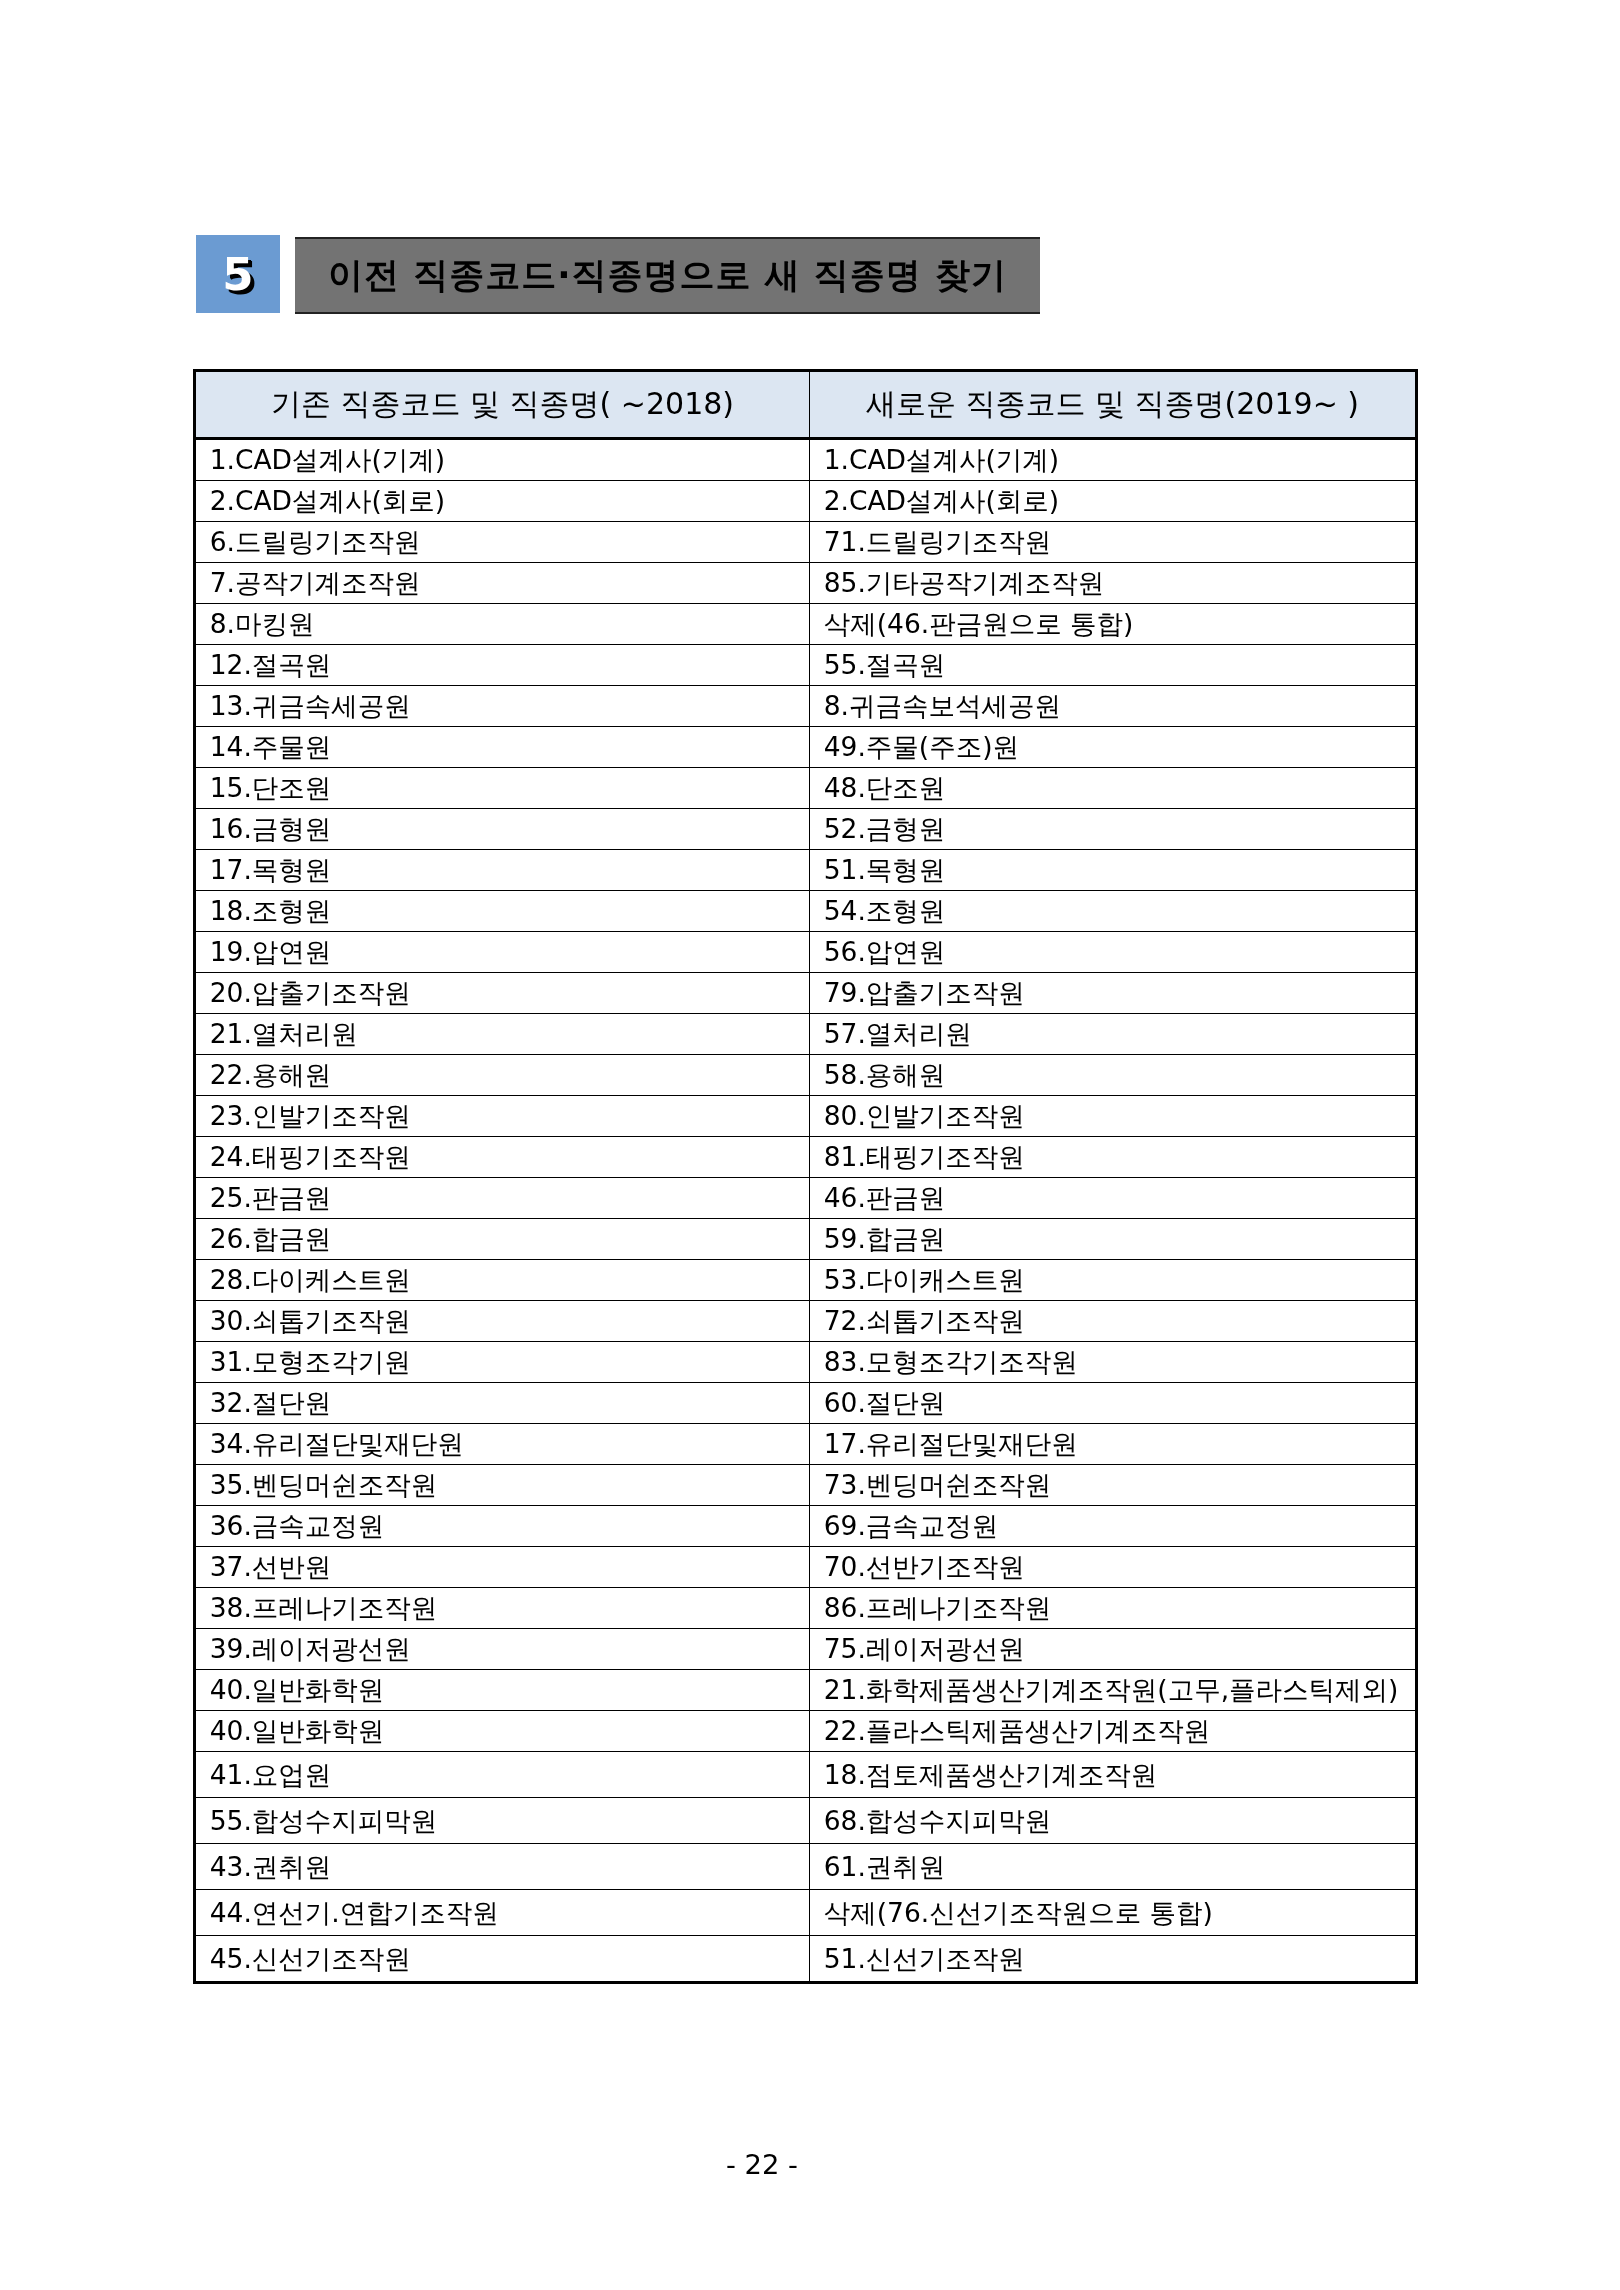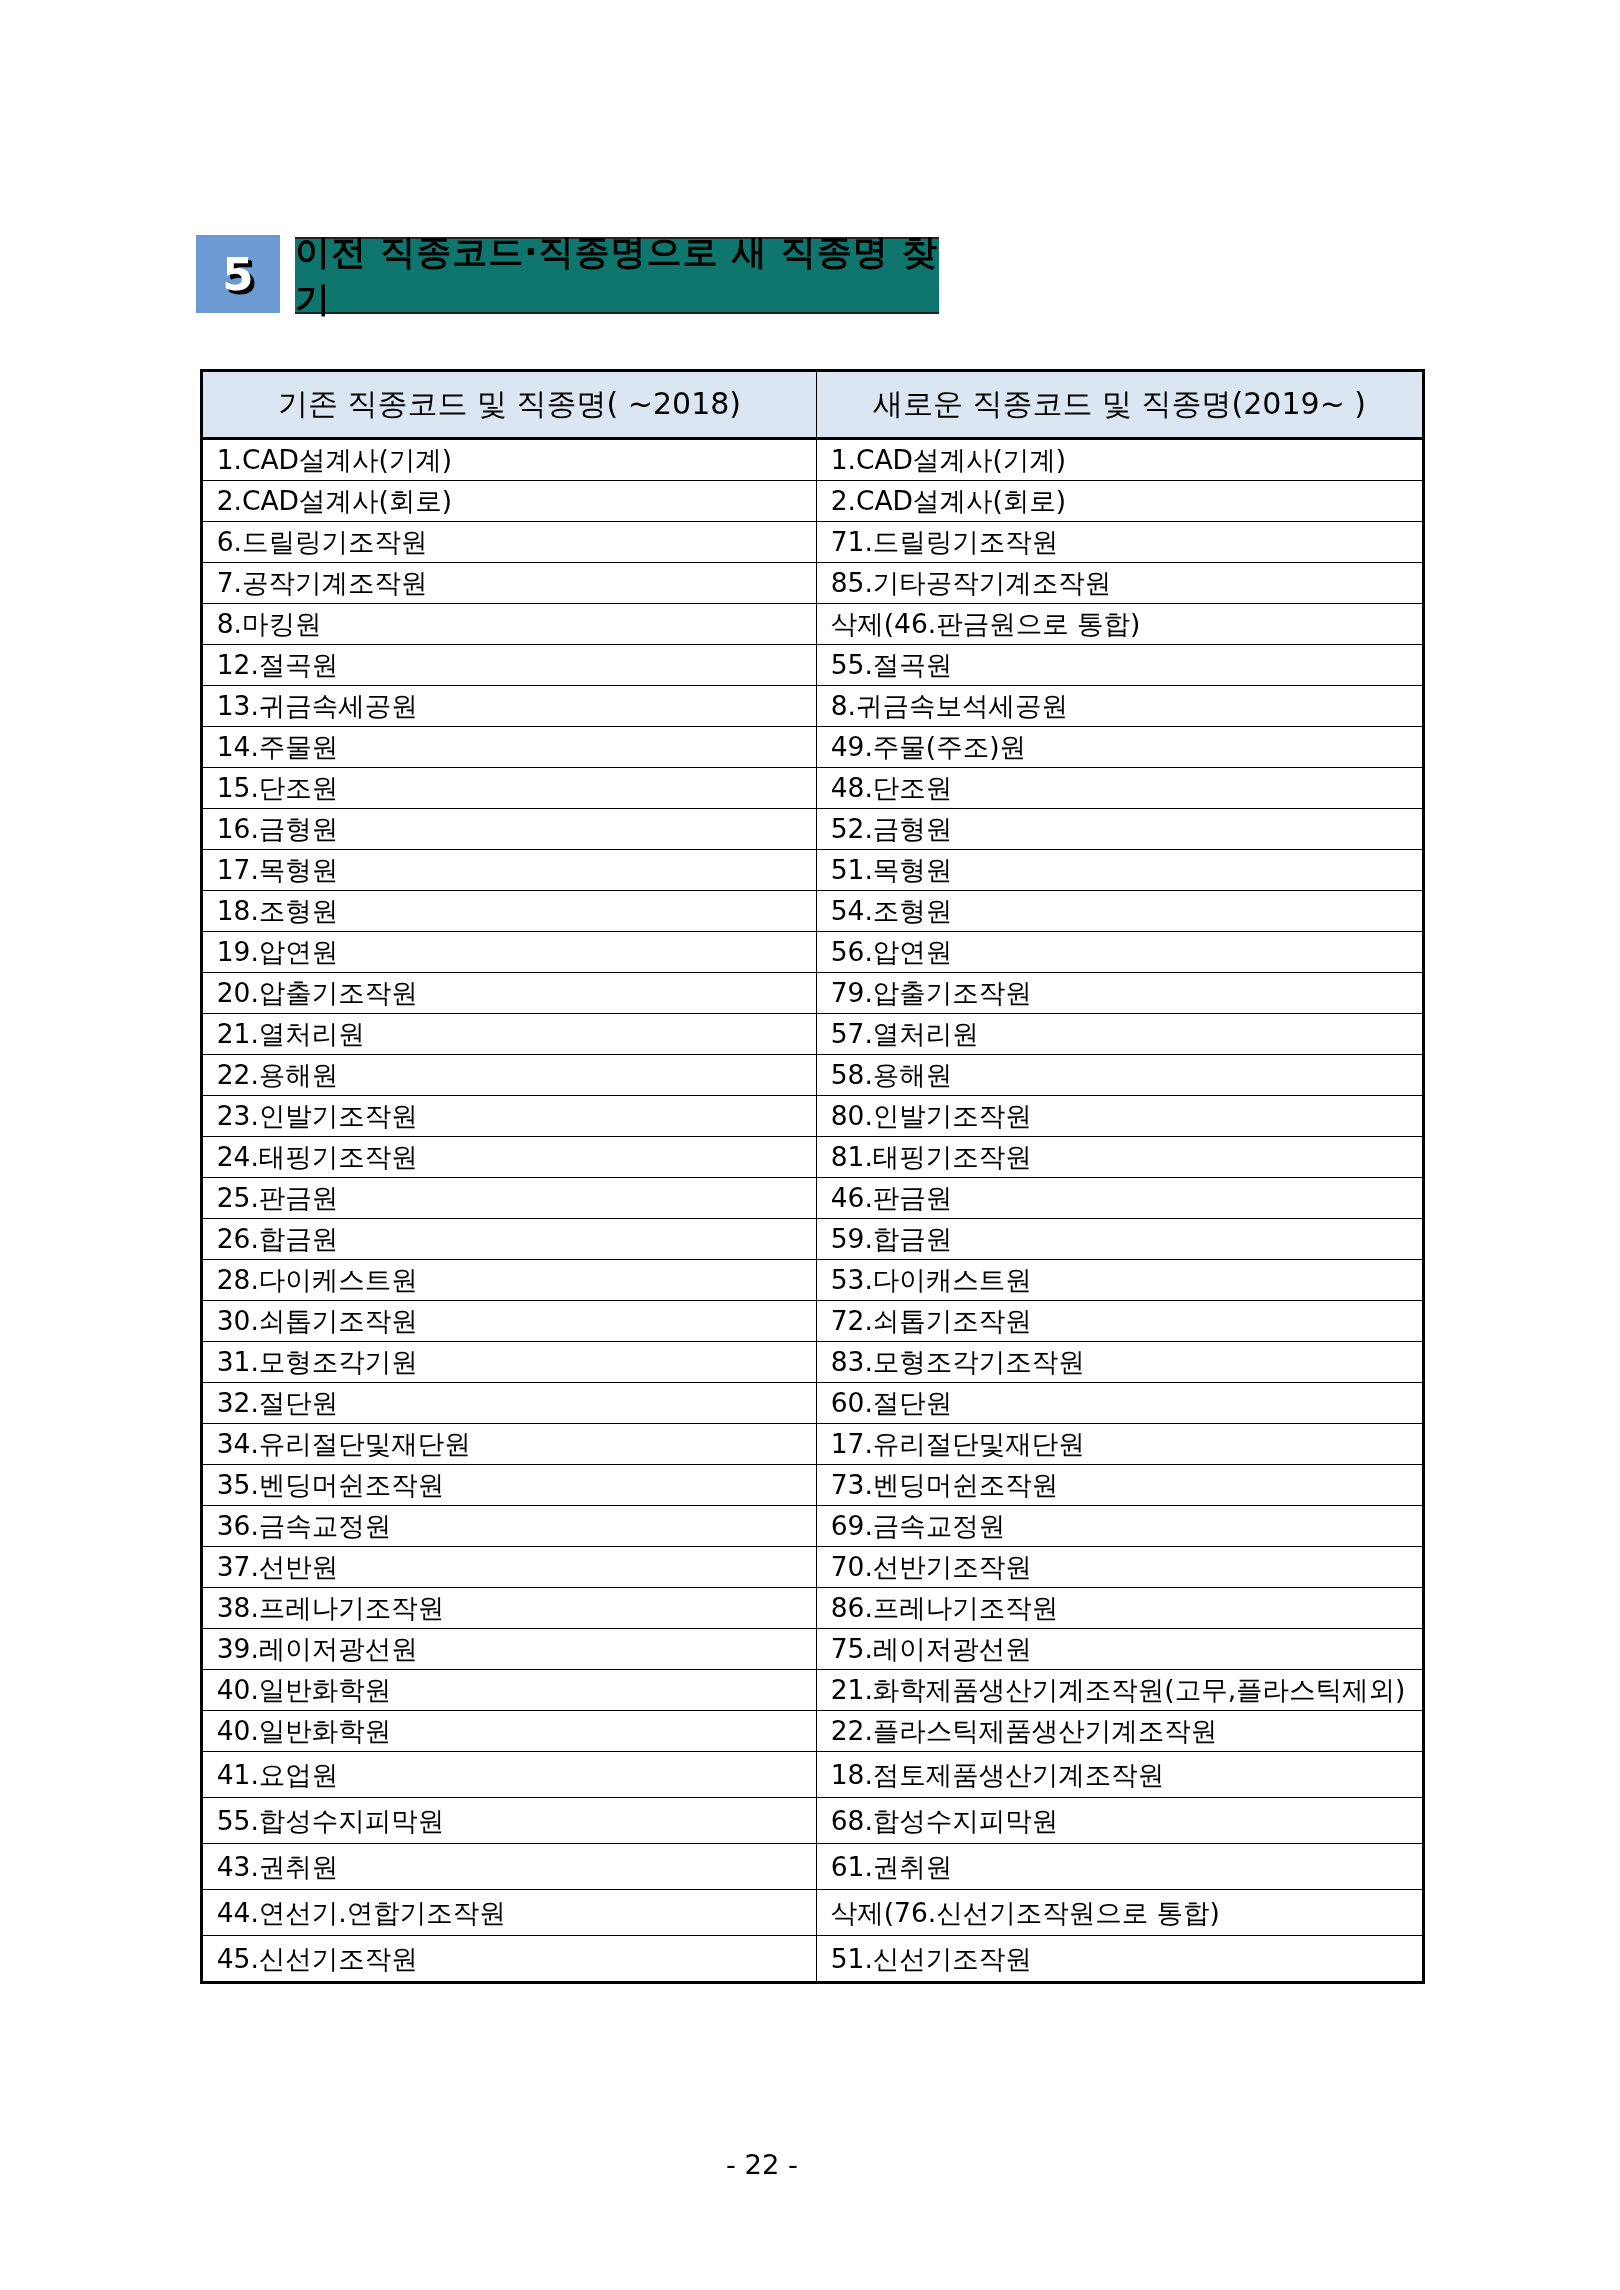--- a/index.html
+++ b/index.html
@@ -3,25 +3,25 @@
 <meta charset="utf-8">
 <style>
   html, body { margin: 0; padding: 0; background: #ffffff; }
   body { width: 1620px; height: 2291px; position: relative; overflow: hidden;
          font-family: "DejaVu Sans", "Liberation Sans", sans-serif; color: #000; }
   .section-header { position: absolute; left: 196px; top: 235px; height: 78px; width: 853px; }
   .badge { position: absolute; left: 0; top: 0; width: 84px; height: 78px; background: #6b9bd2;
            display: flex; align-items: center; justify-content: center; }
   .badge span { color: #ffffff; font-weight: bold; font-size: 45px;
                 text-shadow: 2.9px 2.9px 0 #000, 3.9px 3.9px 0 #000; font-family: "DejaVu Sans", sans-serif; }
-  .title-box { position: absolute; left: 99px; top: 2px; width: 644px; height: 73px;
-               background: #0f766e; border-top: 2px solid #222; border-bottom: 2px solid #222;
+  .title-box { position: absolute; left: 99px; top: 2px; width: 745px; height: 73px;
+               background: #737373; border-top: 2px solid #222; border-bottom: 2px solid #222;
                display: flex; align-items: center; justify-content: center; }
   .title-box span { font-size: 35px; font-weight: bold; letter-spacing: 1px; }
-  table.mapping { position: absolute; left: 200px; top: 369px; width: 1221px;
+  table.mapping { position: absolute; left: 193px; top: 369px; width: 1221px;
                   border-collapse: collapse; border: 3.9px solid #000; table-layout: fixed; }
   table.mapping th { background: #dce6f2; height: 63px; font-weight: normal; font-size: 30px;
                      border-bottom: 3.9px solid #000; border-right: 1.5px solid #000; text-align: center; }
   table.mapping th:last-child { border-right: none; }
   table.mapping td { height: 40px; padding: 0 0 0 13.7px; font-size: 26.5px; border-bottom: 1.5px solid #000;
                      border-right: 1.5px solid #000; white-space: nowrap; overflow: hidden; }
   table.mapping td:last-child { border-right: none; }
   table.mapping tr.tall td { height: 45px; }
   table.mapping tr:last-child td { border-bottom: none; }
   .page-number { position: absolute; left: 0; width: 1524px; top: 2149px; text-align: center; font-size: 27.4px; }

